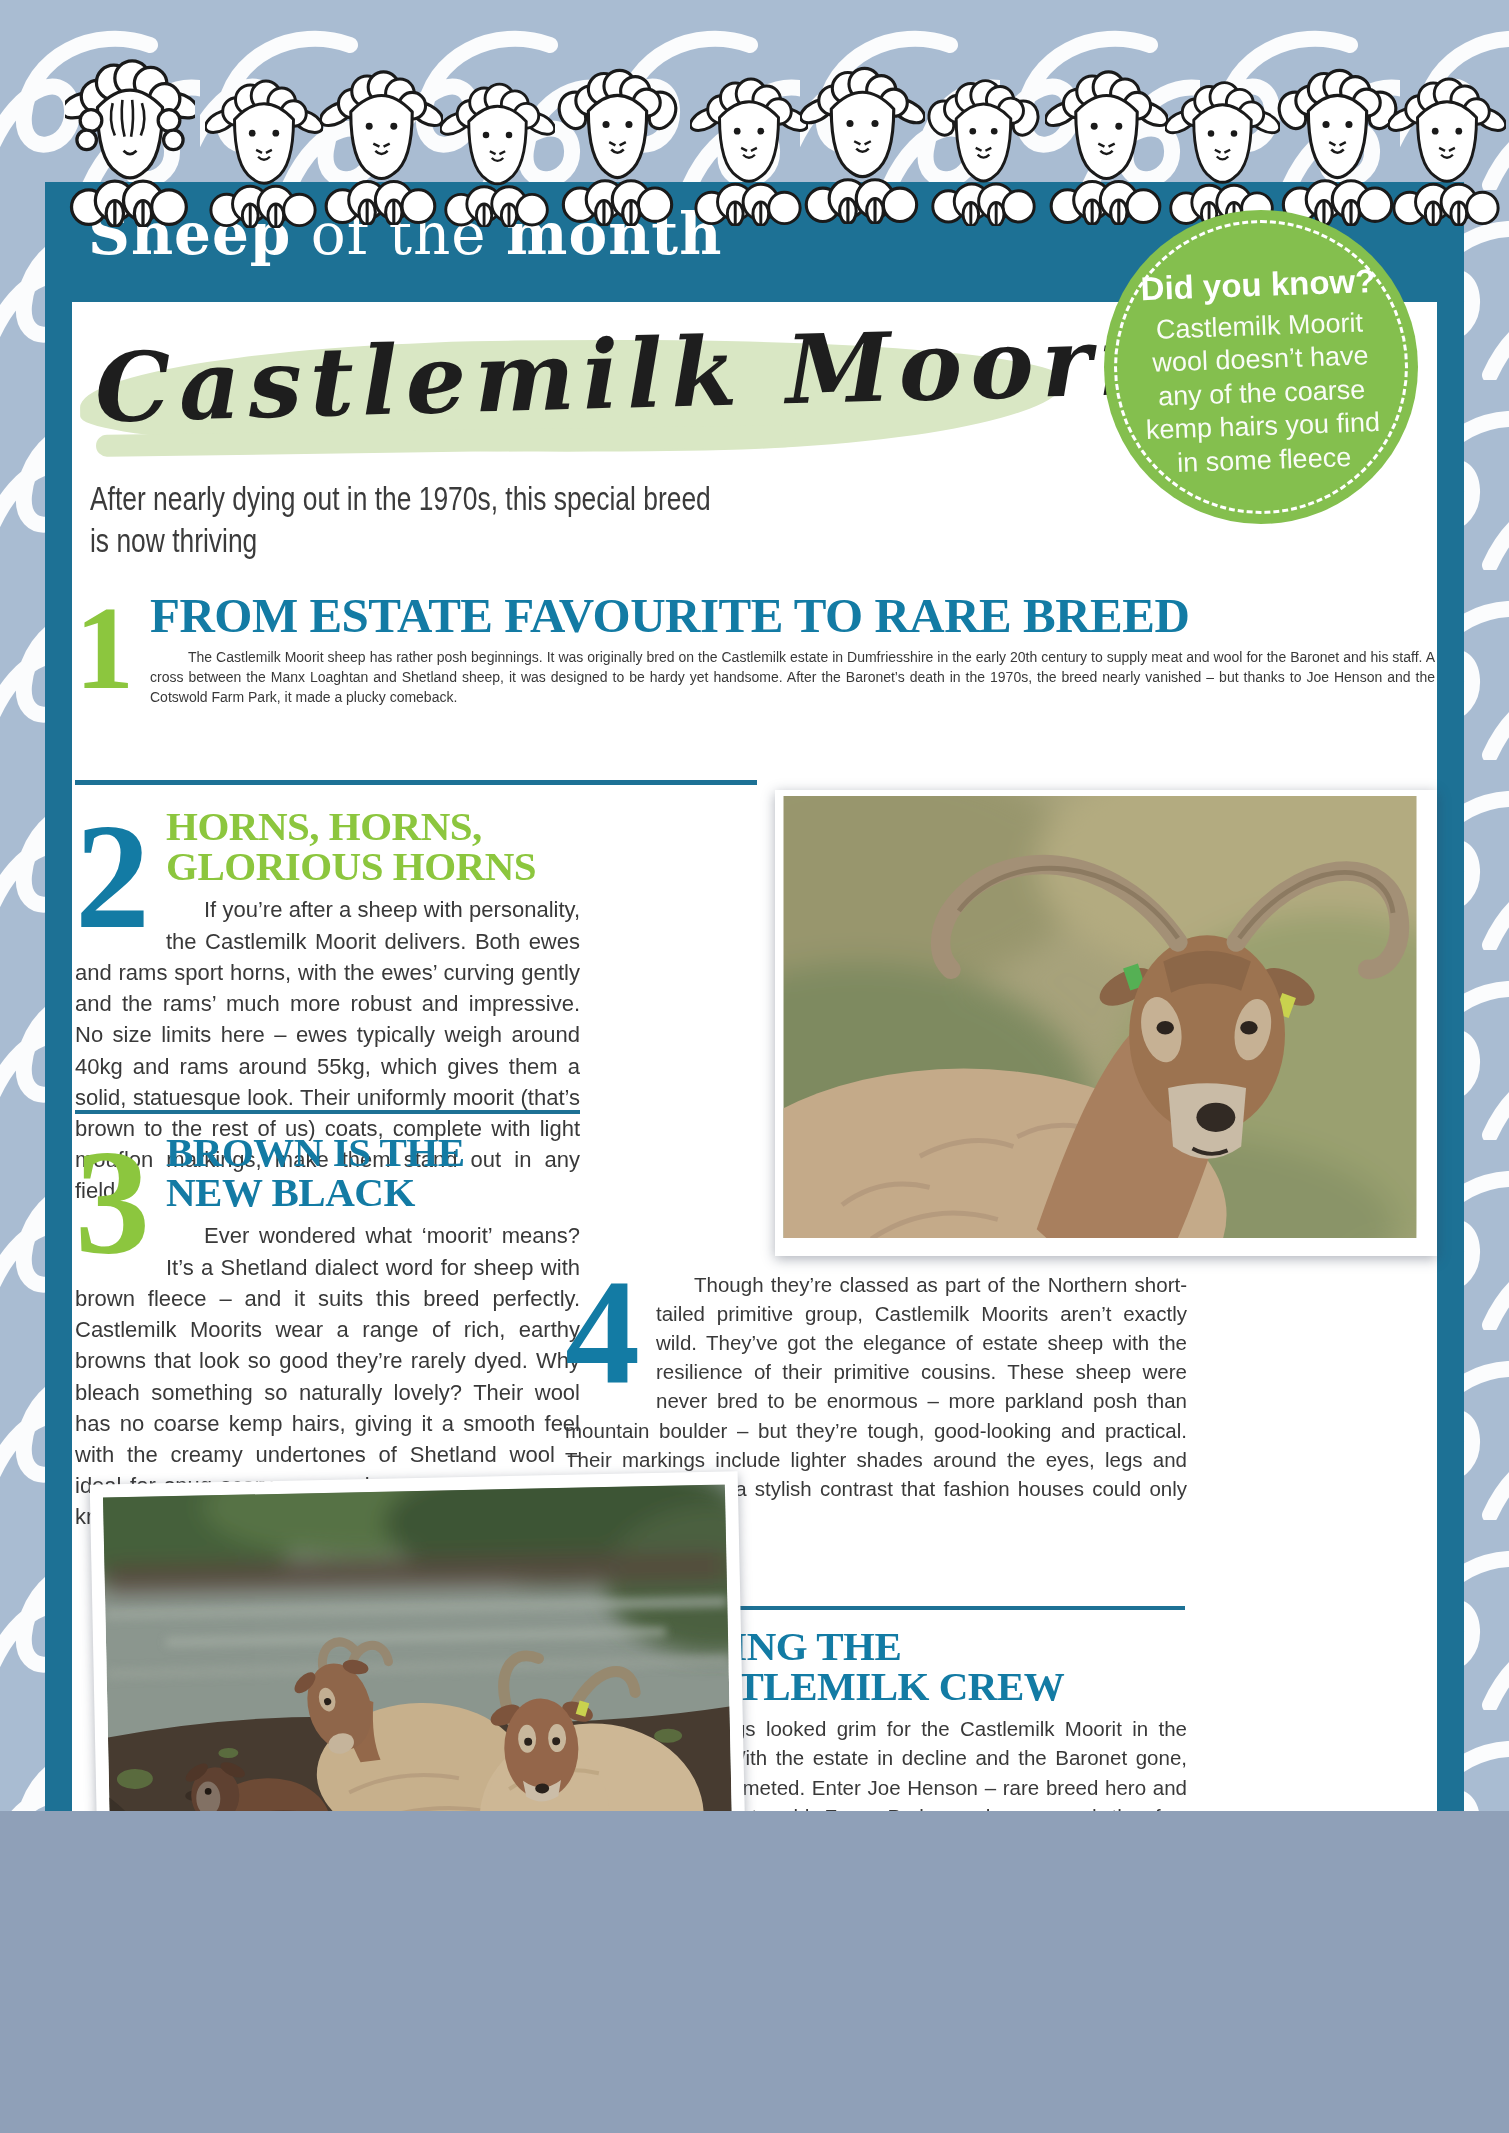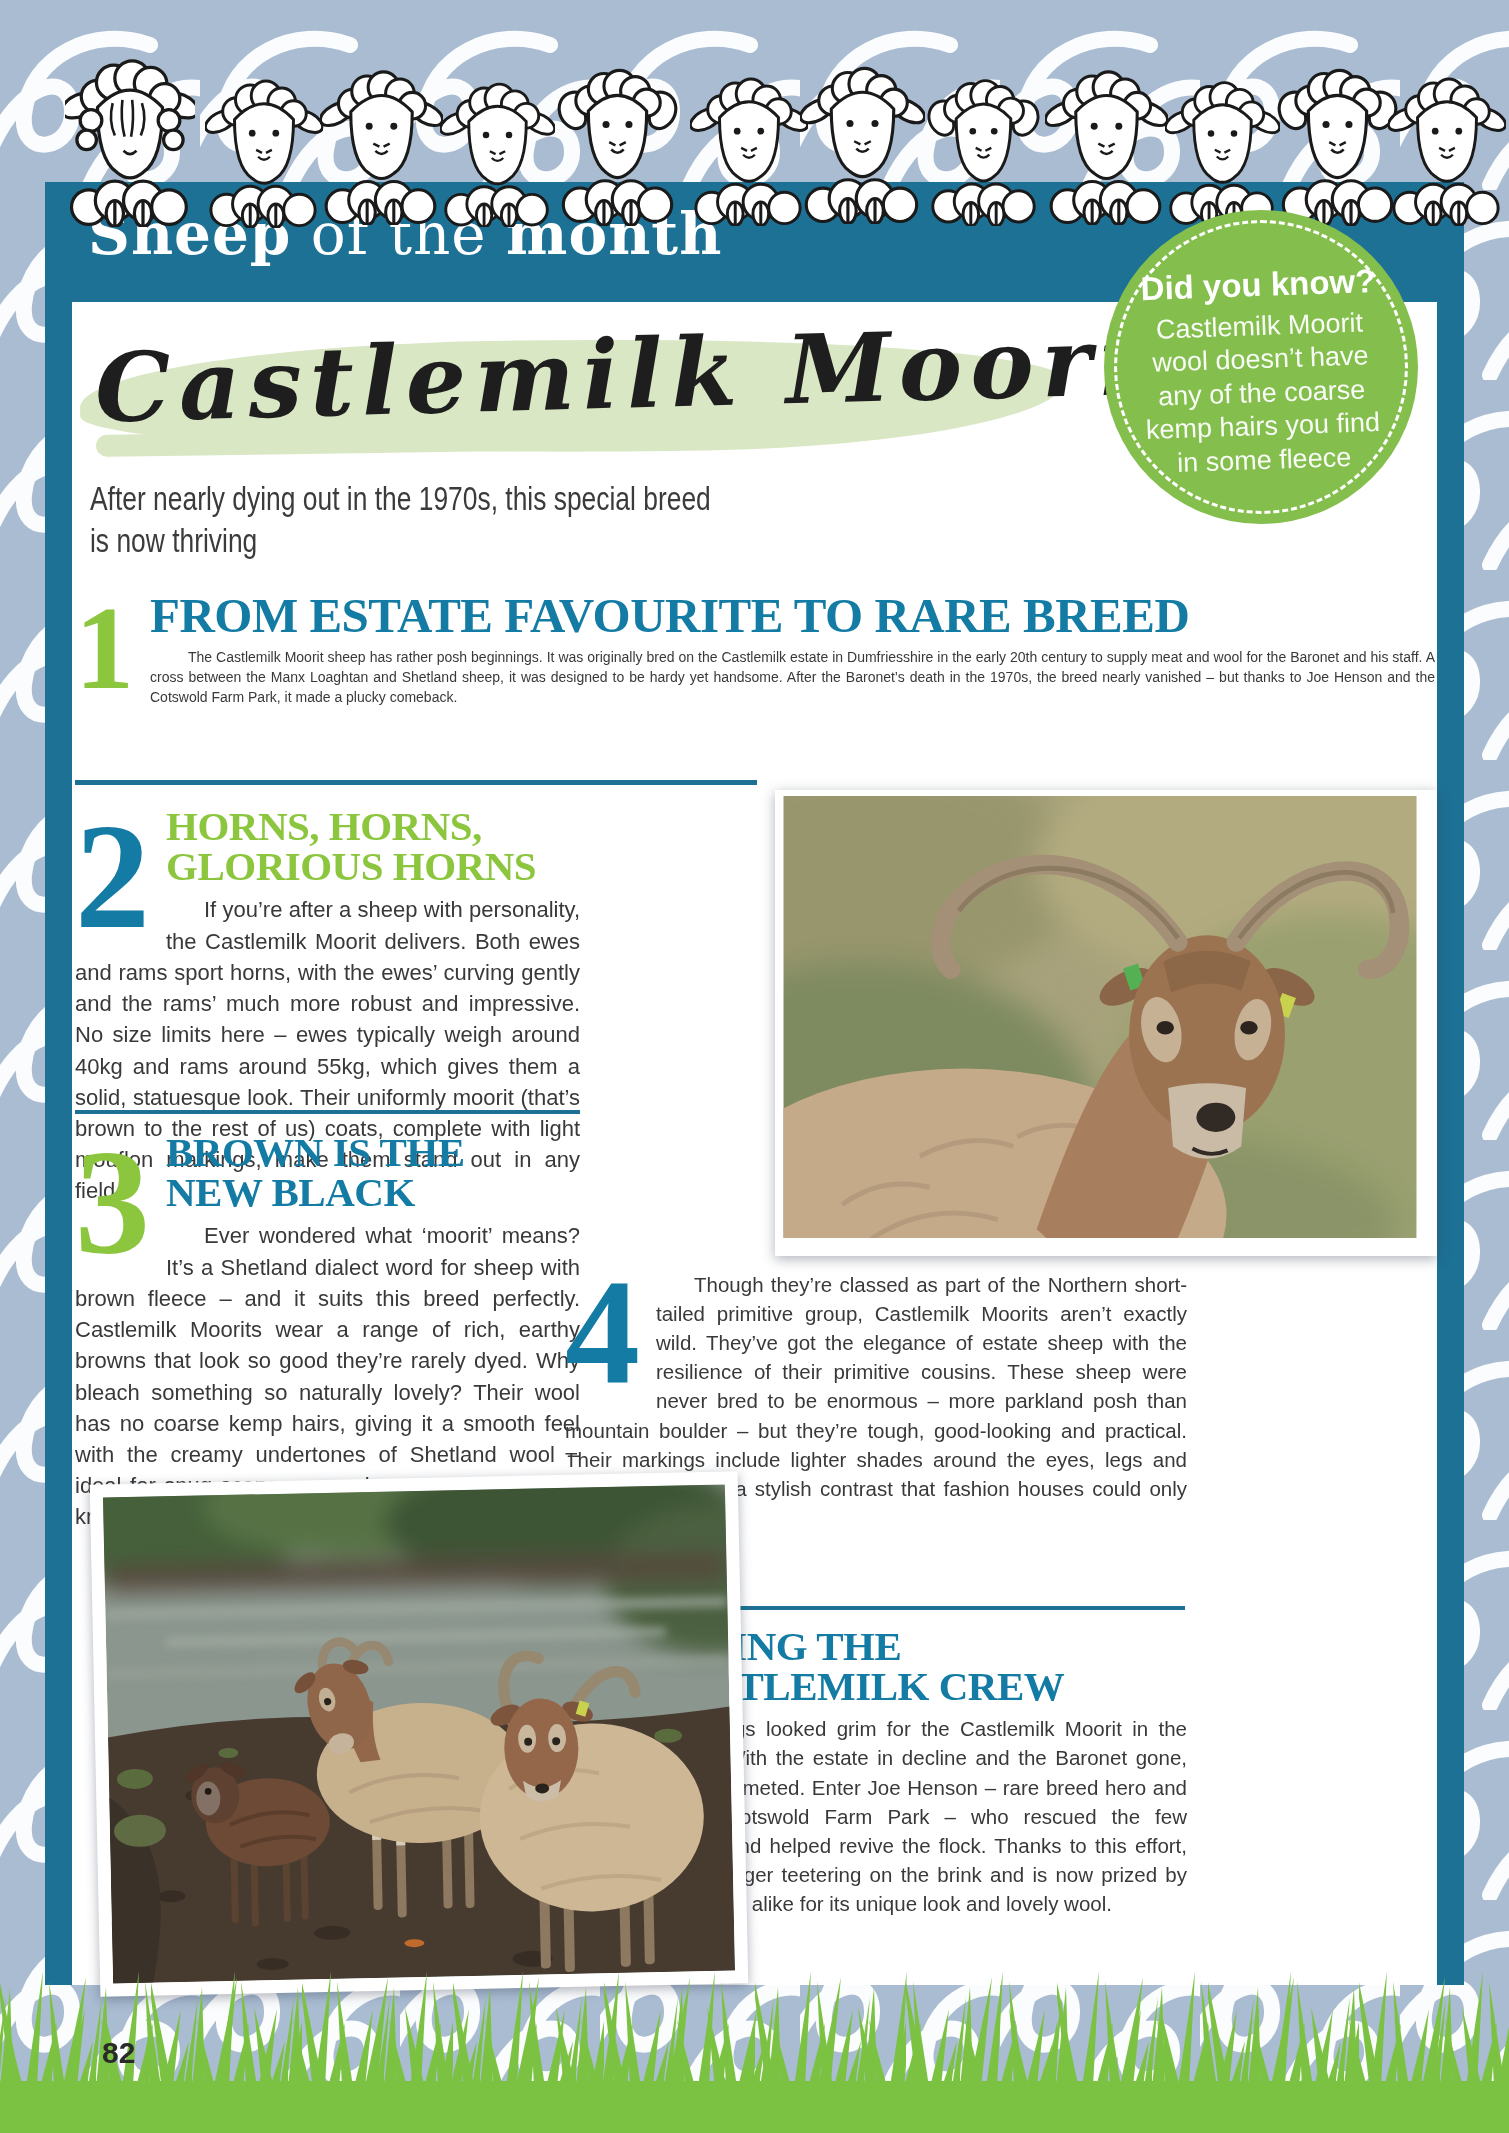--- a/index.html
+++ b/index.html
@@ -1,16 +1,16 @@
 <!DOCTYPE html>
 <html><head>
 <meta charset="utf-8">
 <style>
   html,body{margin:0;padding:0;background:#8fa0b8;}
-  #page{position:relative;width:1509px;height:2133px;overflow:hidden;
+  #page{position:relative;width:1509px;height:1811px;overflow:hidden;
         font-family:"Liberation Sans",sans-serif;background:#a9bcd2;}
   .abs{position:absolute;}
 
   
   .teal-frame{left:45px;top:182px;width:1419px;height:1803px;background:#1d7195;}
   .white-card{left:72px;top:302px;width:1365px;height:1683px;background:#ffffff;}
   .banner-title{left:88px;top:200px;color:#ffffff;font-family:"DejaVu Serif",serif;
                 font-size:58px;letter-spacing:1px;z-index:4;}
   .banner-title .b{font-weight:700;}
   .banner-title .l{font-weight:400;}

